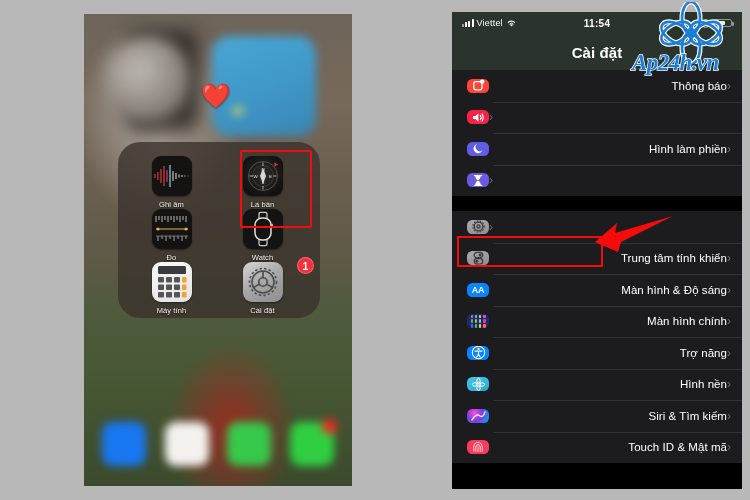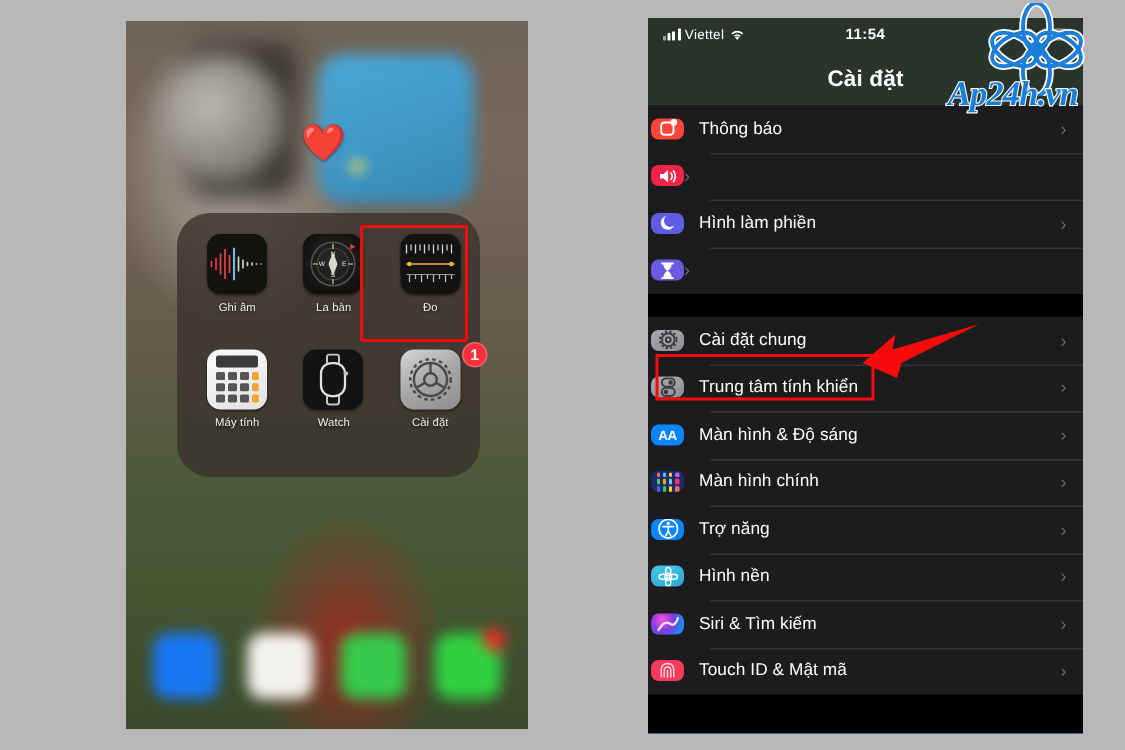--- a/index.html
+++ b/index.html
@@ -98,23 +98,23 @@
     height: 176px;
     background: rgba(58,50,44,0.80);
     border-radius: 22px;
     backdrop-filter: blur(6px);
     z-index: 5;
   }
   .folder-grid {
     position: absolute;
     inset: 0;
     display: grid;
-    grid-template-columns: repeat(3, 1fr);
+    grid-template-columns: repeat(2, 1fr);
     grid-template-rows: repeat(2, 1fr);
-    padding: 14px 1px 8px 8px;
+    padding: 14px 12px 8px 8px;
   }
   .app-cell {
     display: flex;
     flex-direction: column;
     align-items: center;
     justify-content: flex-start;
     position: relative;
   }
   .app-icon {
     width: 40px; height: 40px;
@@ -196,21 +196,21 @@
     position: absolute;
     top: -3px; right: -3px;
     width: 15px; height: 15px;
     border-radius: 50%;
     background: #ee2a24;
   }
 
   
   #right-phone {
     position: absolute;
-    left: 432px;
+    left: 452px;
     top: 12px;
     width: 290px;
     height: 477px;
     background: #1d4ed8;
     overflow: hidden;
   }
 
   #status-bar {
     height: 22px;
     background: #2a332c;
@@ -284,22 +284,23 @@
     background: #000;
     overflow: hidden;
   }
   .group-gap { height: 15px; background: #000; }
   .settings-group { background: #1c1c1e; }
 
   .settings-row {
     display: flex;
     align-items: center;
     height: 31.5px;
-    padding-left: 2px;
+    padding-left: 15px;
     position: relative;
+    text-align: right;
   }
   .settings-row + .settings-row::before {
     content: "";
     position: absolute;
     left: 41px; right: 0; top: 0;
     height: 1px;
     background: #333336;
   }
   .row-icon {
     width: 22px; height: 14px;
@@ -489,20 +490,32 @@
               <line x1="30" y1="27" x2="30" y2="32"></line>
                 <line x1="34" y1="27" x2="34" y2="30"></line>
             </g>
             <line x1="4" y1="27" x2="36" y2="27" stroke="#9c9a96" stroke-width=".7"></line>
           </svg>
         </div>
         <div class="app-label">Đo</div>
       </div>
 
       <div class="app-cell">
+        <div class="app-icon ic-watch">
+          <svg width="40" height="40" viewBox="0 0 40 40">
+            <rect x="12" y="9" width="16" height="22" rx="7" fill="none" stroke="#e3e1dd" stroke-width="1.5"></rect>
+            <path d="M16 9 L16 5 Q16 3.4 17.6 3.4 L22.4 3.4 Q24 3.4 24 5 L24 9" fill="none" stroke="#c9c7c3" stroke-width="1.3"></path>
+            <path d="M16 31 L16 35 Q16 36.6 17.6 36.6 L22.4 36.6 Q24 36.6 24 35 L24 31" fill="none" stroke="#c9c7c3" stroke-width="1.3"></path>
+            <circle cx="28.6" cy="16" r="1.5" fill="#bfbdb9"></circle>
+          </svg>
+        </div>
+        <div class="app-label">Watch</div>
+      </div>
+
+      <div class="app-cell">
         <div class="app-icon ic-calc">
           <svg width="40" height="40" viewBox="0 0 40 40">
             <rect x="6" y="4" width="28" height="8" rx="1.5" fill="#3b3b3b"></rect>
             <g fill="#555">
               <rect x="6" y="15" width="6" height="5.4" rx="1"></rect>
               <rect x="14" y="15" width="6" height="5.4" rx="1"></rect>
               <rect x="22" y="15" width="6" height="5.4" rx="1"></rect>
               <rect x="6" y="22.5" width="6" height="5.4" rx="1"></rect>
               <rect x="14" y="22.5" width="6" height="5.4" rx="1"></rect>
               <rect x="22" y="22.5" width="6" height="5.4" rx="1"></rect>
@@ -514,32 +527,20 @@
               <rect x="30" y="15" width="4.5" height="5.4" rx="1"></rect>
               <rect x="30" y="22.5" width="4.5" height="5.4" rx="1"></rect>
               <rect x="30" y="30" width="4.5" height="5.4" rx="1"></rect>
             </g>
           </svg>
         </div>
         <div class="app-label">Máy tính</div>
       </div>
 
       <div class="app-cell">
-        <div class="app-icon ic-watch">
-          <svg width="40" height="40" viewBox="0 0 40 40">
-            <rect x="12" y="9" width="16" height="22" rx="7" fill="none" stroke="#e3e1dd" stroke-width="1.5"></rect>
-            <path d="M16 9 L16 5 Q16 3.4 17.6 3.4 L22.4 3.4 Q24 3.4 24 5 L24 9" fill="none" stroke="#c9c7c3" stroke-width="1.3"></path>
-            <path d="M16 31 L16 35 Q16 36.6 17.6 36.6 L22.4 36.6 Q24 36.6 24 35 L24 31" fill="none" stroke="#c9c7c3" stroke-width="1.3"></path>
-            <circle cx="28.6" cy="16" r="1.5" fill="#bfbdb9"></circle>
-          </svg>
-        </div>
-        <div class="app-label">Watch</div>
-      </div>
-
-      <div class="app-cell">
         <div class="app-icon ic-settings">
           <svg width="40" height="40" viewBox="0 0 40 40">
             <g fill="none" stroke="#4a4a4a" stroke-width="1.6">
               <circle cx="20" cy="20" r="13.5" stroke-dasharray="2.3 2.3"></circle>
               <circle cx="20" cy="20" r="11"></circle>
               <circle cx="20" cy="20" r="4.2"></circle>
               <line x1="20" y1="9" x2="20" y2="15.9"></line>
               <line x1="29.5" y1="25.5" x2="23.6" y2="22.1"></line>
               <line x1="10.5" y1="25.5" x2="16.4" y2="22.1"></line>
             </g>
@@ -649,21 +650,20 @@
       <div class="settings-row">
         <div class="row-icon i-general">
           <svg width="15" height="15" viewBox="0 0 15 15">
             <g fill="none" stroke="#3a3a3c" stroke-width="1.25">
               <circle cx="7.5" cy="7.5" r="5.6" stroke-dasharray="1.5 1.5"></circle>
               <circle cx="7.5" cy="7.5" r="4.3"></circle>
               <circle cx="7.5" cy="7.5" r="1.6"></circle>
             </g>
           </svg>
         </div>
-        <div class="row-label">Cài đặt chung</div>
         <div class="row-chevron">›</div>
       </div>
 
       <div class="settings-row">
         <div class="row-icon i-control">
           <svg width="13" height="14" viewBox="0 0 13 14">
             <rect x="2.2" y="1.3" width="8.6" height="5.4" rx="2.7" fill="none" stroke="#3a3a3c" stroke-width="1.2"></rect>
             <circle cx="8.1" cy="4" r="1.5" fill="#3a3a3c"></circle>
             <rect x="2.2" y="7.6" width="8.6" height="5.4" rx="2.7" fill="none" stroke="#3a3a3c" stroke-width="1.2"></rect>
             <circle cx="4.9" cy="10.3" r="1.5" fill="#3a3a3c"></circle>

